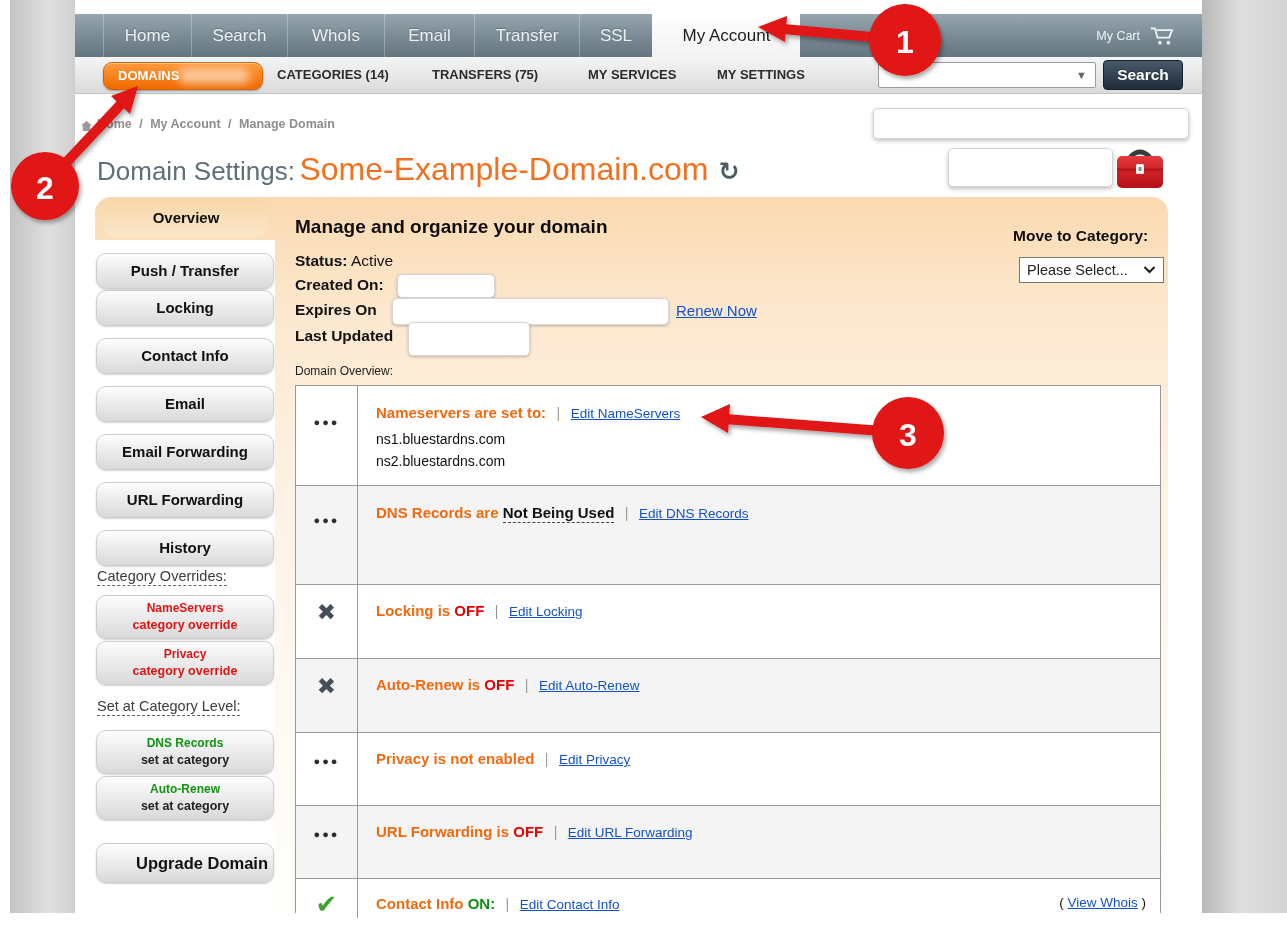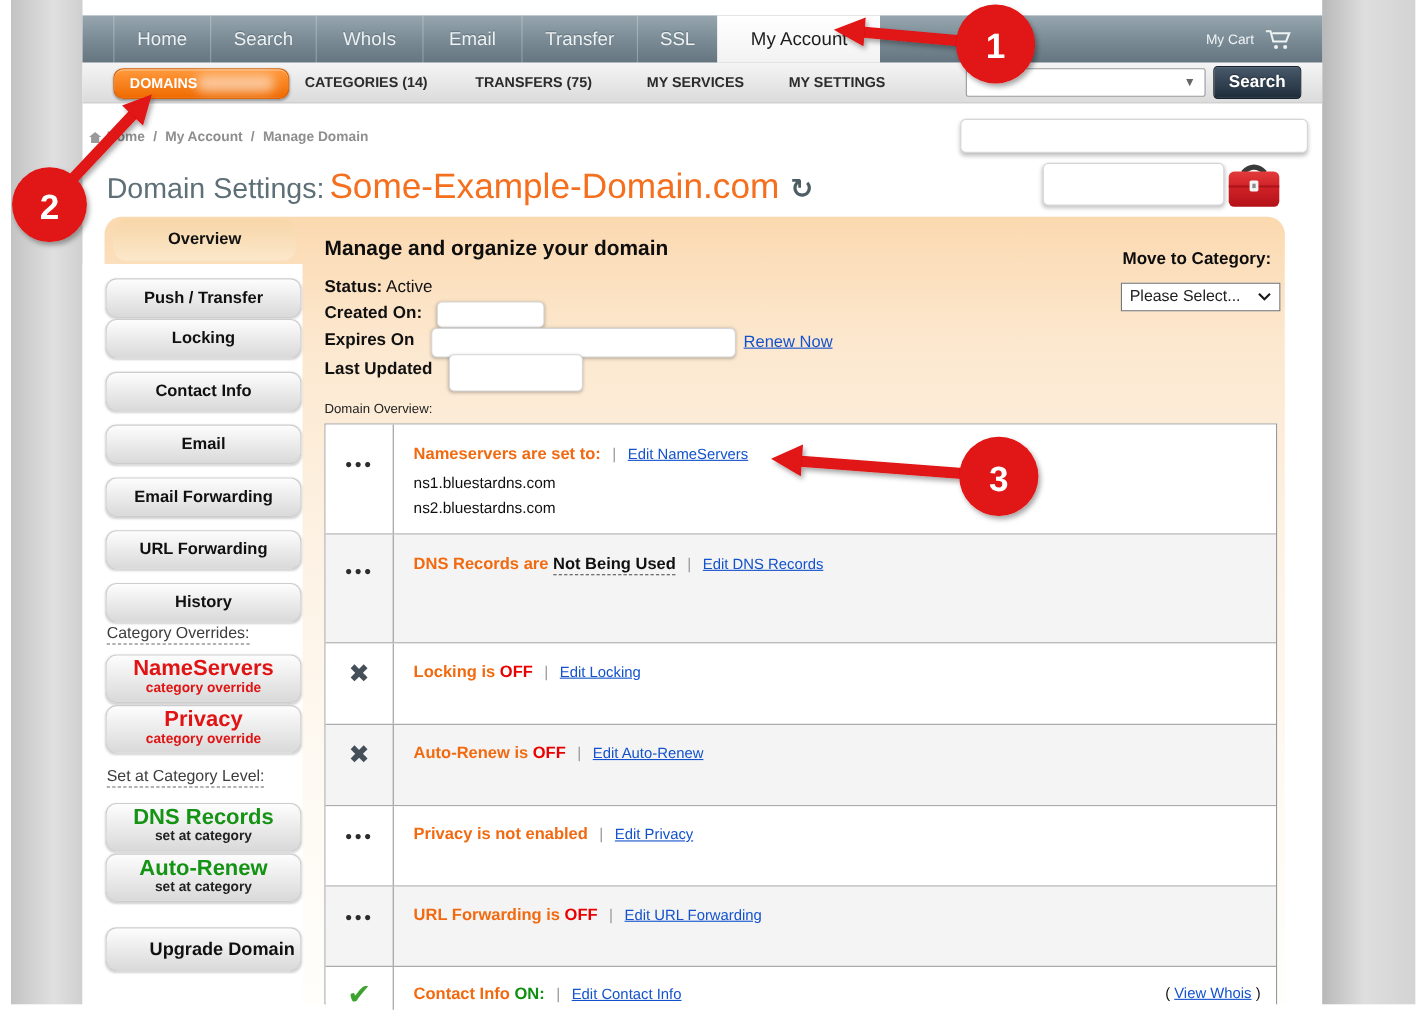--- a/index.html
+++ b/index.html
@@ -40,32 +40,32 @@
   .redact{background:#fff;border:1px solid #d6d6d6;border-radius:5px;box-shadow:0 2px 4px rgba(0,0,0,.25);}
   
   .panel{left:95px;top:197px;width:1073px;height:716px;border-radius:16px 16px 0 0;
          background:linear-gradient(180deg,#fbd9b0 0%,#fce8cf 16%,#fdf2e4 42%,#fefaf3 72%,#fffefb 100%);}
   .backing{left:75px;top:240px;width:200px;height:673px;background:#fff;}
   .sb{position:absolute;left:96px;width:178px;border-radius:10px;background:linear-gradient(180deg,#fdfdfd,#d9d9d9);
       border:1px solid #cdcdcd;box-shadow:0 1px 2px rgba(0,0,0,.18);text-align:center;font-weight:bold;color:#101010;
       box-sizing:border-box;cursor:pointer;}
   .sb.one{height:36px;line-height:34px;font-size:15px;}
   .sb.two{height:44px;padding-top:2px;}
-  .sb.two .t{font-size:20px;line-height:20px;}
+  .sb.two .t{font-size:12px;line-height:20px;}
   .sb.two .s{font-size:12.5px;line-height:14px;font-weight:bold;}
   .sb.active{left:103px;width:166px;height:38px;line-height:38px;font-size:15px;border:none;box-shadow:none;
       background:linear-gradient(180deg,#f8d6a8,#fbe7ca);border-radius:12px;}
   .sb-head{position:absolute;left:97px;font-size:14.5px;color:#3d3d3d;border-bottom:1px dashed #666;padding-bottom:1px;}
   .red-t{color:#e01414;} .red-s{color:#e01414;} .grn-t{color:#149314;} .blk-s{color:#222;}
   
   .h2{left:295px;top:216px;font-size:19px;font-weight:bold;color:#0e0e0e;}
   .ln{font-size:15.5px;color:#111;}
   .ln b{font-weight:bold;}
   .link{color:#1352cc;text-decoration:underline;cursor:pointer;}
-  .mtc-label{left:1013px;top:227px;width:150px;text-align:center;font-weight:bold;font-size:15.5px;color:#0d0d0d;}
+  .mtc-label{left:1013px;top:227px;width:150px;text-align:left;font-weight:bold;font-size:15.5px;color:#0d0d0d;}
   .mtc-sel{left:1019px;top:257px;width:145px;height:26px;background:#fff;border:1px solid #777;box-sizing:border-box;
       display:flex;align-items:center;justify-content:space-between;padding:0 7px;font-size:14.5px;color:#222;cursor:pointer;}
   
   .otable{left:295px;top:385px;width:866px;height:528px;border:1px solid #999;background:#fff;box-sizing:border-box;}
   .trow{position:relative;display:flex;border-bottom:1px solid #999;background:#fff;}
   .trow.alt{background:#f4f4f4;}
   .icell{width:62px;border-right:1px solid #999;flex:none;display:flex;justify-content:center;align-items:flex-start;box-sizing:border-box;}
   .ccell{flex:1;padding:0 16px 0 18px;position:relative;}
   .rtitle{font-size:15px;font-weight:bold;}
   .org{color:#f26a10;} .off{color:#ea0000;} .on{color:#0f8f0f;}

